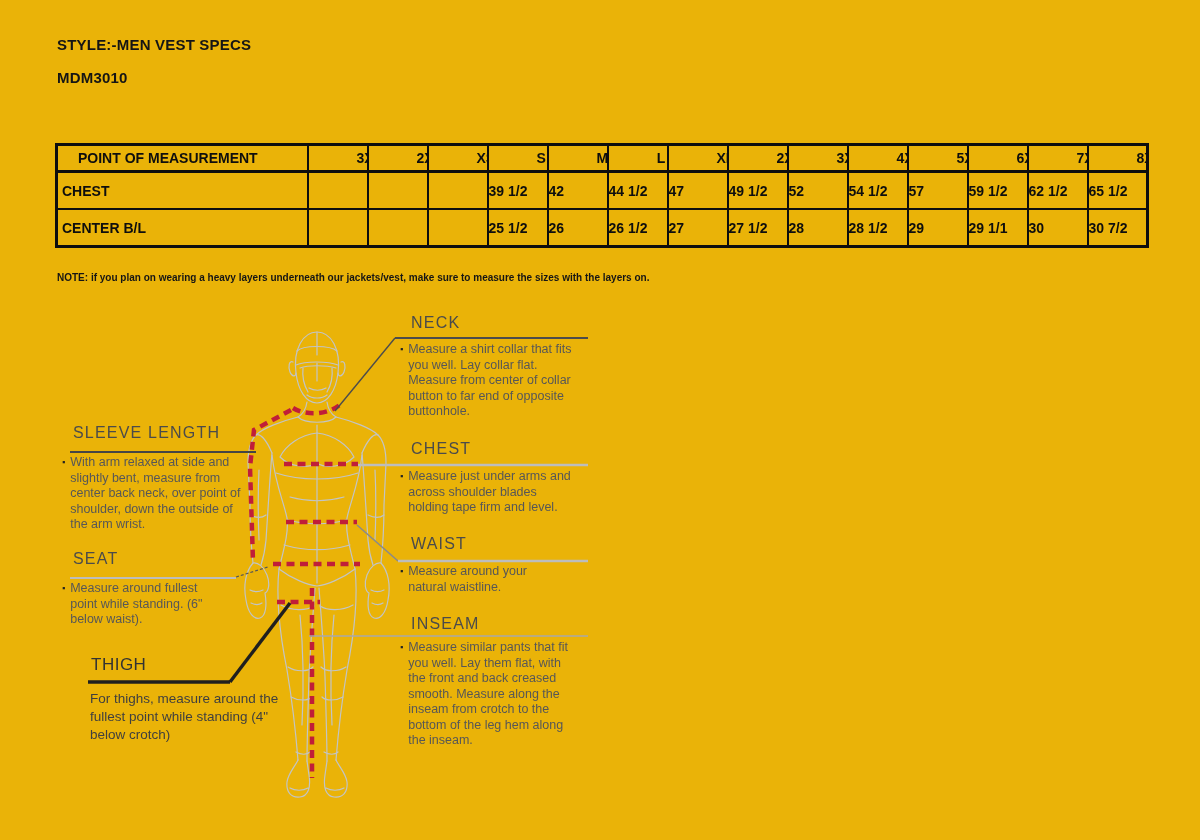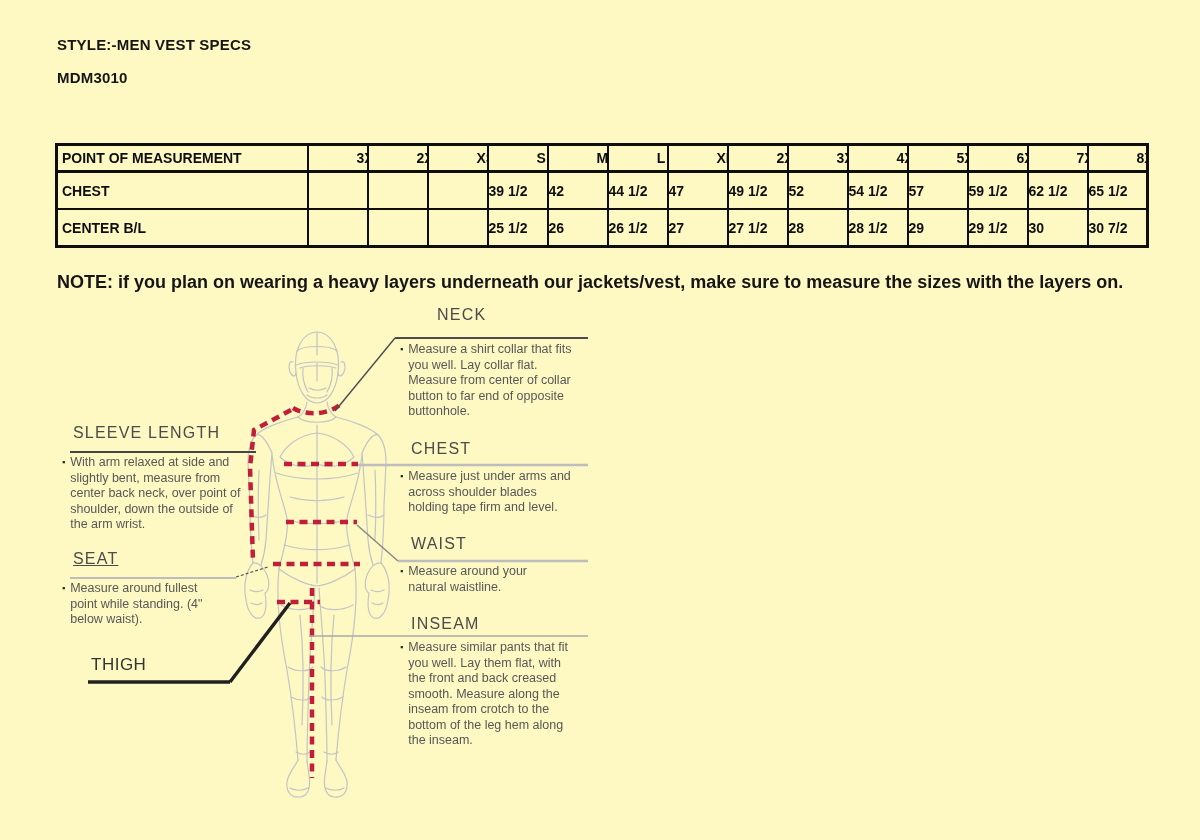--- a/index.html
+++ b/index.html
@@ -1,37 +1,37 @@
 <!DOCTYPE html>
 <html><head>
 <meta charset="utf-8">
 <style>
   html,body{margin:0;padding:0;background:#fff;}
-  .page{position:relative;width:1200px;height:840px;background:#fef9c3;overflow:hidden;
+  .page{position:relative;width:1200px;height:840px;background:#eab308;overflow:hidden;
         font-family:"Liberation Sans",sans-serif;color:#1a1a1a;}
 
   
   .titles{position:absolute;left:57px;top:36px;}
   .title-line{font-size:15px;font-weight:bold;color:#151515;letter-spacing:.2px;}
   .title-line + .title-line{margin-top:16px;}
 
   
   table.size-table{position:absolute;left:55px;top:143px;border-collapse:collapse;
         table-layout:fixed;width:1091px;}
   table.size-table{border:3px solid #0e0e0e;}
   table.size-table th,table.size-table td{border:2px solid #0e0e0e;font-weight:bold;
         font-size:14px;color:#0e0e0e;white-space:nowrap;overflow:hidden;padding-left:48px;}
   table.size-table thead th{height:22px;text-align:center;border-bottom:3px solid #0e0e0e;}
-  table.size-table thead th.pom{text-align:left;padding-left:4px;}
+  table.size-table thead th.pom{text-align:left;padding-left:20px;}
   table.size-table tbody td{height:33px;text-align:left;padding-left:0;}
   table.size-table tbody td.pom{padding-left:4px;}
   col.c0{width:251px;} col.cs{width:60px;}
 
   
-  .note{position:absolute;left:57px;top:272px;font-size:18px;font-weight:bold;color:#151515;}
+  .note{position:absolute;left:57px;top:272px;font-size:10px;font-weight:bold;color:#151515;}
 
   
   .diagram{position:absolute;left:60px;top:305px;width:530px;height:505px;}
   .diagram svg{position:absolute;left:0;top:0;}
   .sec-title{position:absolute;font-size:16px;letter-spacing:1.2px;color:#4b4b4b;
         white-space:nowrap;}
   .sec-title.thigh{font-size:17px;letter-spacing:.5px;color:#333;}
   .sec-body{position:absolute;display:flex;gap:5px;font-size:12.5px;line-height:1.24;
         color:#575757;}
   .sec-body .bullet{font-size:9px;line-height:1;padding-top:3px;color:#222;flex:0 0 auto;}
@@ -108,21 +108,21 @@
           <td></td>
           <td></td>
           <td>25 1/2</td>
           <td>26</td>
           <td>26 1/2</td>
           <td>27</td>
           <td>27 1/2</td>
           <td>28</td>
           <td>28 1/2</td>
           <td>29</td>
-          <td>29 1/2</td>
+          <td>29 1/1</td>
           <td>30</td>
           <td>30 7/2</td>
         </tr>
       </tbody>
   </table>
 
   <div class="note">NOTE: if you plan on wearing a heavy layers underneath our jackets/vest, make sure to measure the sizes with the layers on.</div>
 
   <div class="diagram">
 
@@ -174,21 +174,21 @@
         <path d="M 297,220 L 338,256" stroke="#8a8a8a" stroke-width="1.6"></path>
         <path d="M 338,256 L 528,256" stroke="#bdbdbd" stroke-width="2.6"></path>
         <path d="M 10,273 L 176,273" stroke="#bdbdbd" stroke-width="2.2"></path>
         <path d="M 176,272 L 208,262" stroke="#555555" stroke-width="1.2" stroke-dasharray="3,2"></path>
         <path d="M 249,331 L 528,331" stroke="#a8a8a8" stroke-width="1.4"></path>
         <path d="M 28,377 L 170,377" stroke="#1f1f1f" stroke-width="3.4"></path>
         <path d="M 170,377 L 230,298" stroke="#1f1f1f" stroke-width="3.4"></path>
       </g>
     </svg>
 
-    <div class="sec-title" style="left:351px;top:1px;margin-left:26px;">NECK</div>
+    <div class="sec-title" style="left:351px;top:9px;">NECK</div>
     <div class="sec-body" style="left:340px;top:37px;width:178px;">
       <span class="bullet">▪</span>
       <span>Measure a shirt collar that fits you well. Lay collar flat. Measure from center of collar button to far end of opposite buttonhole.</span>
     </div>
 
     <div class="sec-title" style="left:351px;top:135px;">CHEST</div>
     <div class="sec-body" style="left:340px;top:164px;width:178px;">
       <span class="bullet">▪</span>
       <span>Measure just under arms and across shoulder blades holding tape firm and level.</span>
     </div>
@@ -204,22 +204,25 @@
       <span class="bullet">▪</span>
       <span>Measure similar pants that fit you well. Lay them flat, with the front and back creased smooth. Measure along the inseam from crotch to the bottom of the leg hem along the inseam.</span>
     </div>
 
     <div class="sec-title" style="left:13px;top:119px;">SLEEVE LENGTH</div>
     <div class="sec-body" style="left:2px;top:150px;width:190px;">
       <span class="bullet">▪</span>
       <span>With arm relaxed at side and slightly bent, measure from center back neck, over point of shoulder, down the outside of the arm wrist.</span>
     </div>
 
-    <div class="sec-title" style="left:13px;top:245px;text-decoration:underline;">SEAT</div>
+    <div class="sec-title" style="left:13px;top:245px;">SEAT</div>
     <div class="sec-body" style="left:2px;top:276px;width:160px;">
       <span class="bullet">▪</span>
-      <span>Measure around fullest point while standing. (4" below waist).</span>
+      <span>Measure around fullest point while standing. (6" below waist).</span>
     </div>
 
     <div class="sec-title thigh" style="left:31px;top:350px;">THIGH</div>
+    <div class="sec-body thigh-body" style="left:30px;top:385px;width:190px;">
+      <span>For thighs, measure around the fullest point while standing (4" below crotch)</span>
+    </div>
 
   </div>
 </div>
 
 </body></html>

